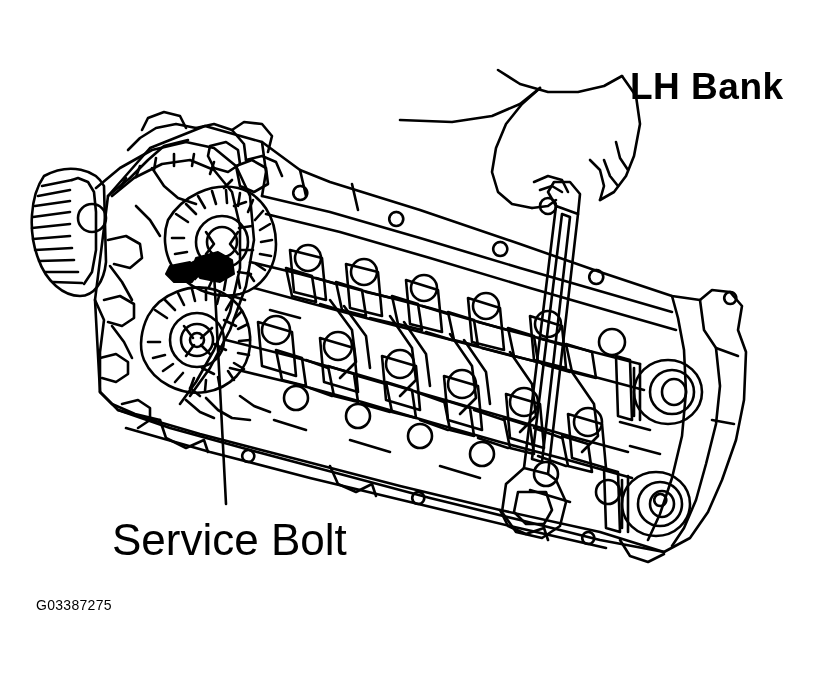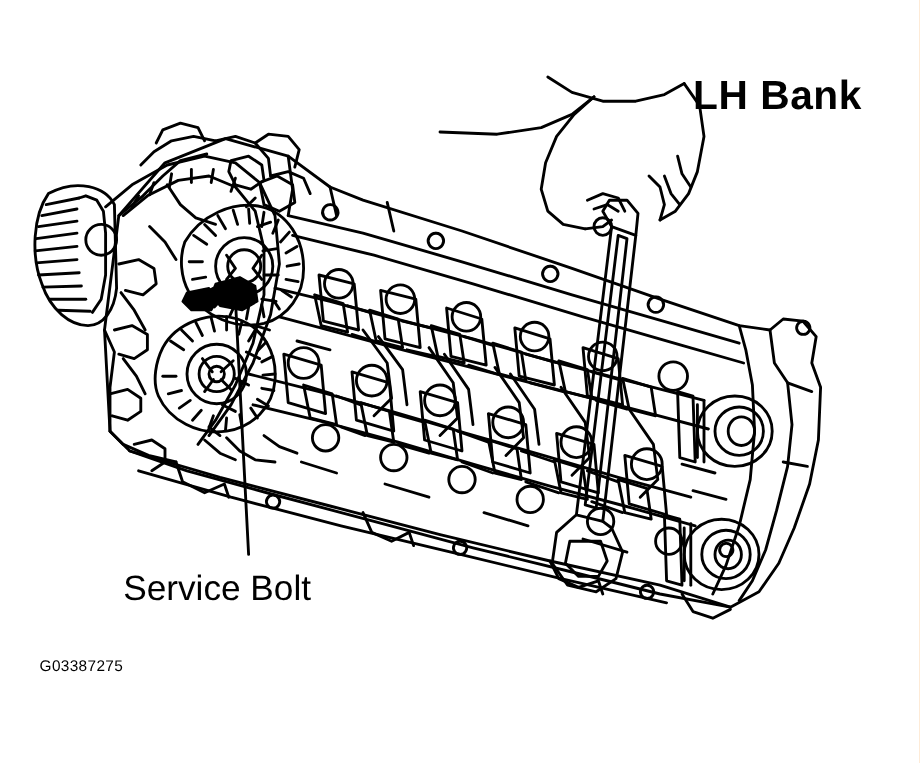--- a/index.html
+++ b/index.html
@@ -9,21 +9,21 @@
     background: #ffffff;
   }
   body {
     font-family: "Liberation Sans", sans-serif;
     -webkit-font-smoothing: antialiased;
   }
   #figure {
     position: relative;
     width: 836px;
     height: 700px;
-    background: #fdba74;
+    background: #ef4444;
     overflow: hidden;
   }
   #artwork {
     position: absolute;
     left: 0;
     top: 0;
     width: 836px;
     height: 700px;
   }
   .label {
@@ -35,21 +35,21 @@
   #label-lh-bank {
     left: 630px;
     top: 68px;
     font-size: 37px;
     font-weight: bold;
     letter-spacing: 0.5px;
   }
   #label-service-bolt {
     left: 112px;
     top: 518px;
-    font-size: 32px;
+    font-size: 44px;
     font-weight: normal;
     letter-spacing: 0px;
   }
   #label-figure-id {
     left: 36px;
     top: 598px;
     font-size: 14px;
     font-weight: normal;
     letter-spacing: 0.3px;
   }

